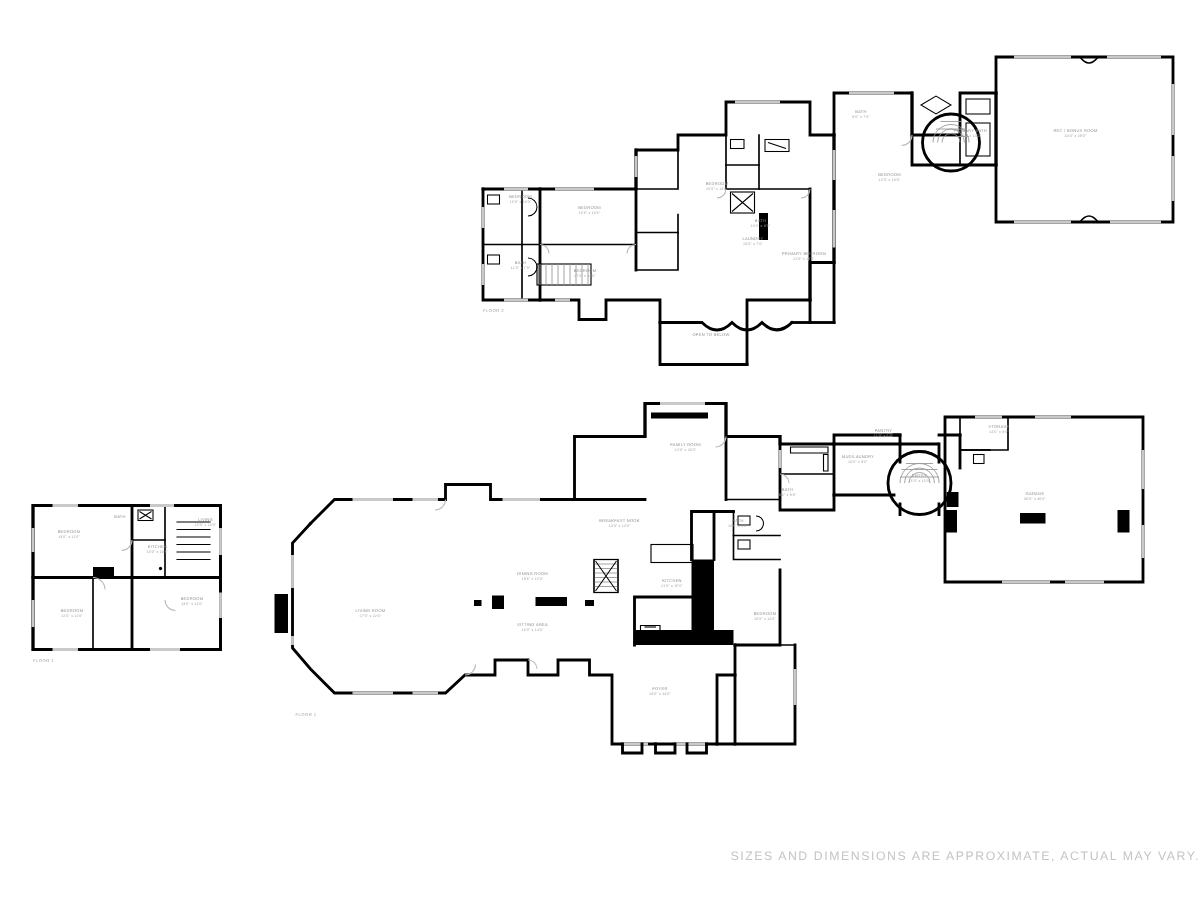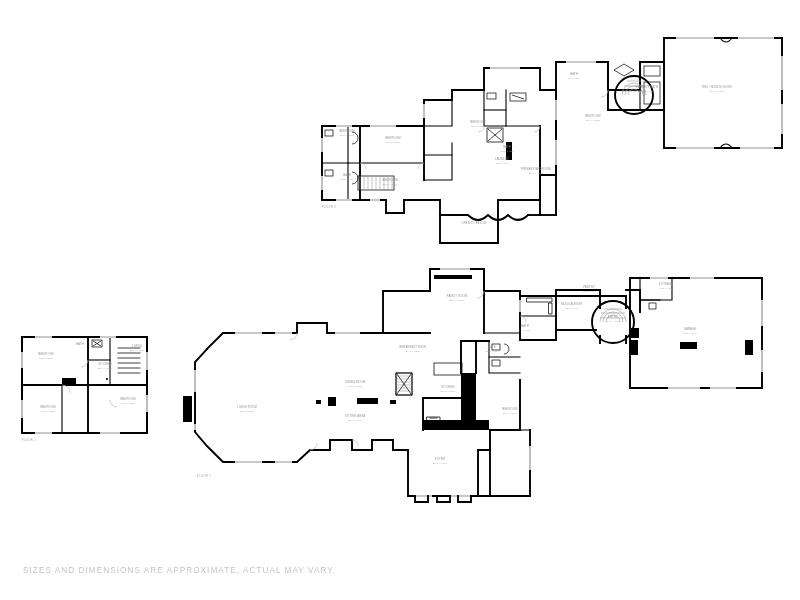--- a/index.html
+++ b/index.html
@@ -14,21 +14,21 @@
   .win{fill:none;stroke:#c9c9c9;stroke-width:1.9;stroke-linecap:butt;}
   .solid{fill:#000000;stroke:none;}
   .door{fill:none;stroke:#b9b9b9;stroke-width:0.7;}
   .fix {fill:none;stroke:#000000;stroke-width:0.7;}
   .stair{fill:none;stroke:#9a9a9a;stroke-width:0.6;}
 
   .rlabel{font-size:2.7px;fill:#8e8e8e;text-anchor:middle;letter-spacing:.18px;}
   .rdim  {font-size:2.4px;fill:#a2a2a2;text-anchor:middle;letter-spacing:.12px;}
   .flabel{font-size:2.8px;fill:#9d9d9d;text-anchor:start;letter-spacing:.3px;}
 
-  #footer{position:absolute;left:0;right:0;top:566px;text-align:left;
+  #footer{position:absolute;left:0;right:0;top:566px;text-align:right;
           font-size:8.2px;color:#c4c4c4;letter-spacing:1.05px;
           font-family:"Liberation Sans",sans-serif;margin-left:23px;}
 </style>
 </head>
 <body>
 
 <div id="sheet">
 
 <svg viewBox="0 0 800 600">
 

